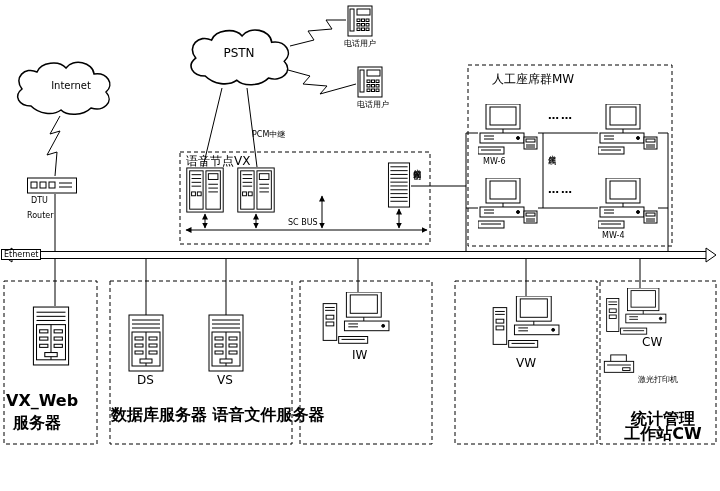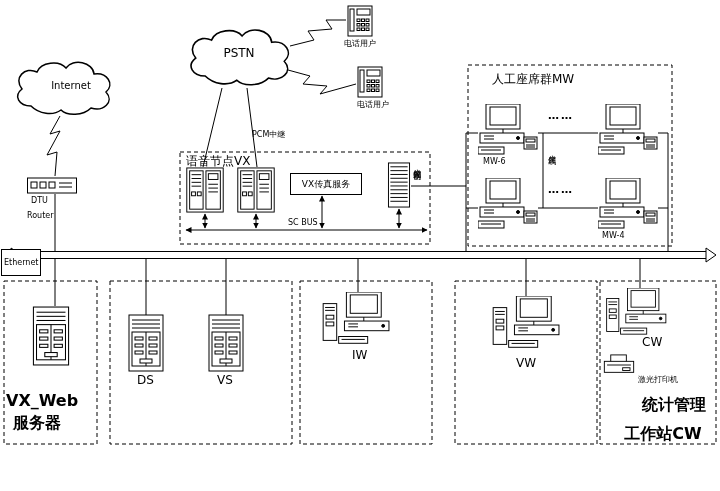--- a/index.html
+++ b/index.html
@@ -5,21 +5,21 @@
   html,body{margin:0;padding:0;background:#fff;}
   #canvas{position:relative;width:720px;height:491px;background:#fff;
           font-family:"DejaVu Sans",sans-serif;color:#000;overflow:hidden;}
   #wires{position:absolute;left:0;top:0;width:720px;height:491px;}
   .lbl{position:absolute;font-size:12px;line-height:1.15;white-space:nowrap;}
   .s8{font-size:8px;}
   .s10{font-size:10px;margin-left:8px;}
   .s11{font-size:16px;font-weight:bold;}
   .ctr{text-align:center;}
   .vert{writing-mode:vertical-rl;text-orientation:upright;font-size:8px;letter-spacing:1px;}
-  .boxed{border:1px solid #000;background:#fff;padding:8px 2px;}
+  .boxed{border:1px solid #000;background:#fff;padding:0 2px;}
   .faxbox{position:absolute;left:290px;top:173px;width:70px;height:20px;border:1px solid #000;
           background:#fff;display:flex;align-items:center;justify-content:center;font-size:9px;}
   .dots{font-size:11px;font-weight:bold;letter-spacing:2px;}
 </style>
 </head>
 <body>
 
 <div id="canvas">
 
 <svg id="wires" xmlns="http://www.w3.org/2000/svg" width="720" height="491" viewBox="0 0 720 491">
@@ -233,41 +233,41 @@
 <div class="lbl s11 ctr" style="left:208px;top:47px;width:62px;font-weight:normal;font-size:12px;">PSTN</div>
 
 <div class="lbl s8 ctr" style="left:333px;top:39px;width:54px;">电话用户</div>
 <div class="lbl s8 ctr" style="left:346px;top:100px;width:54px;">电话用户</div>
 <div class="lbl s8" style="left:252px;top:110px;margin-top:20px;">PCM中继</div>
 
 <div class="lbl s8" style="left:31px;top:196px;">DTU</div>
 <div class="lbl s8" style="left:27px;top:211px;">Router</div>
 
 <div class="lbl" style="left:186px;top:155px;">语音节点VX</div>
-<div class="faxbox">VX传真服务</div>
 <div class="lbl vert" style="left:412px;top:162px;height:52px;">坐席控制器</div>
 <div class="lbl s8" style="left:288px;top:218px;">SC BUS</div>
 
 <div class="lbl" style="left:492px;top:73px;">人工座席群MW</div>
 <div class="lbl s8" style="left:483px;top:157px;">MW-6</div>
 <div class="lbl s8" style="left:602px;top:231px;">MW-4</div>
 <div class="lbl dots" style="left:548px;top:110px;">……</div>
 <div class="lbl dots" style="left:548px;top:184px;">……</div>
 <div class="lbl vert" style="left:547px;top:148px;height:42px;">坐席线</div>
 
 <div class="lbl s8 boxed" style="left:1px;top:249px;">Ethernet</div>
 
 <div class="lbl s11 ctr" style="left:6px;top:392px;width:62px;">VX_Web</div>
 <div class="lbl s11 ctr" style="left:6px;top:414px;width:62px;">服务器</div>
 
 <div class="lbl" style="left:137px;top:374px;">DS</div>
 <div class="lbl" style="left:217px;top:374px;">VS</div>
+<div class="lbl s11 ctr" style="left:111px;top:406px;width:180px;">数据库服务器 语音文件服务器</div>
 
 <div class="lbl" style="left:352px;top:349px;">IW</div>
 
 <div class="lbl" style="left:516px;top:357px;">VW</div>
 
 <div class="lbl" style="left:642px;top:336px;">CW</div>
 <div class="lbl s8" style="left:638px;top:362px;margin-top:13px;">激光打印机</div>
-<div class="lbl s11 ctr" style="left:620px;top:396px;width:86px;text-align:right;">统计管理</div>
+<div class="lbl s11 ctr" style="left:620px;top:410px;width:86px;">统计管理</div>
 <div class="lbl s11 ctr" style="left:620px;top:413px;width:86px;margin-top:12px;">工作站CW</div>
 
 </div>
 
 </body></html>

